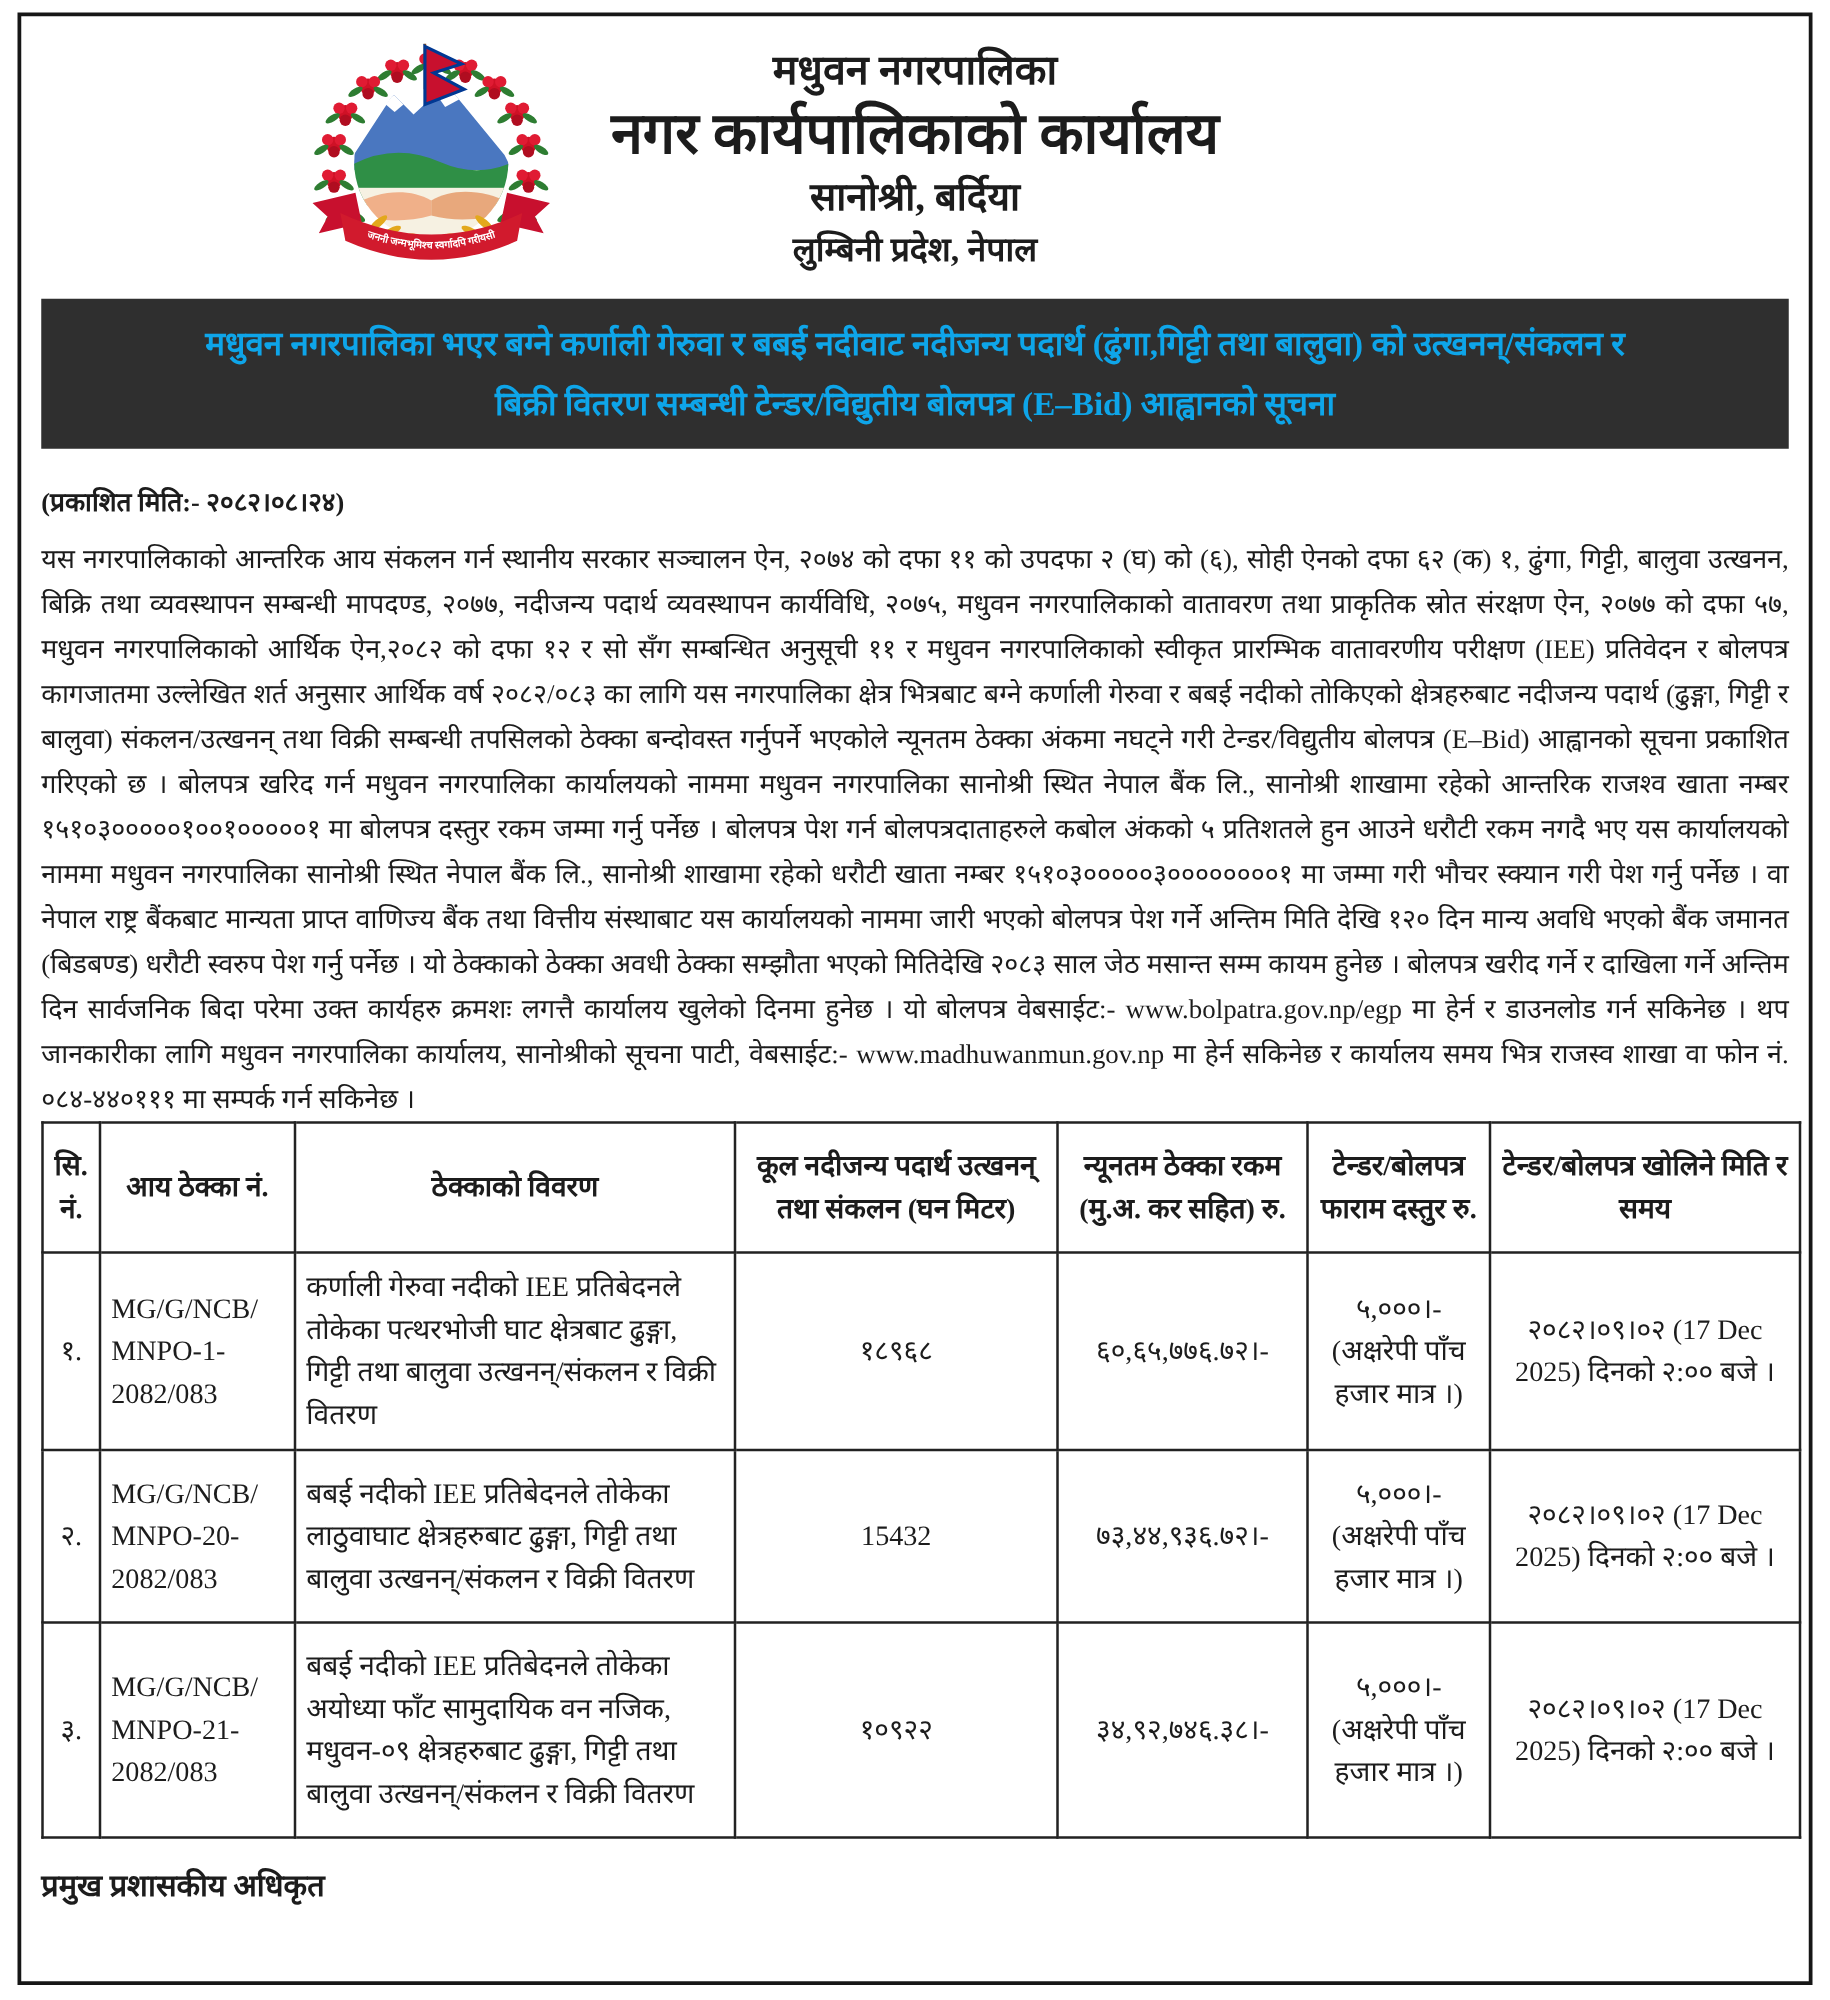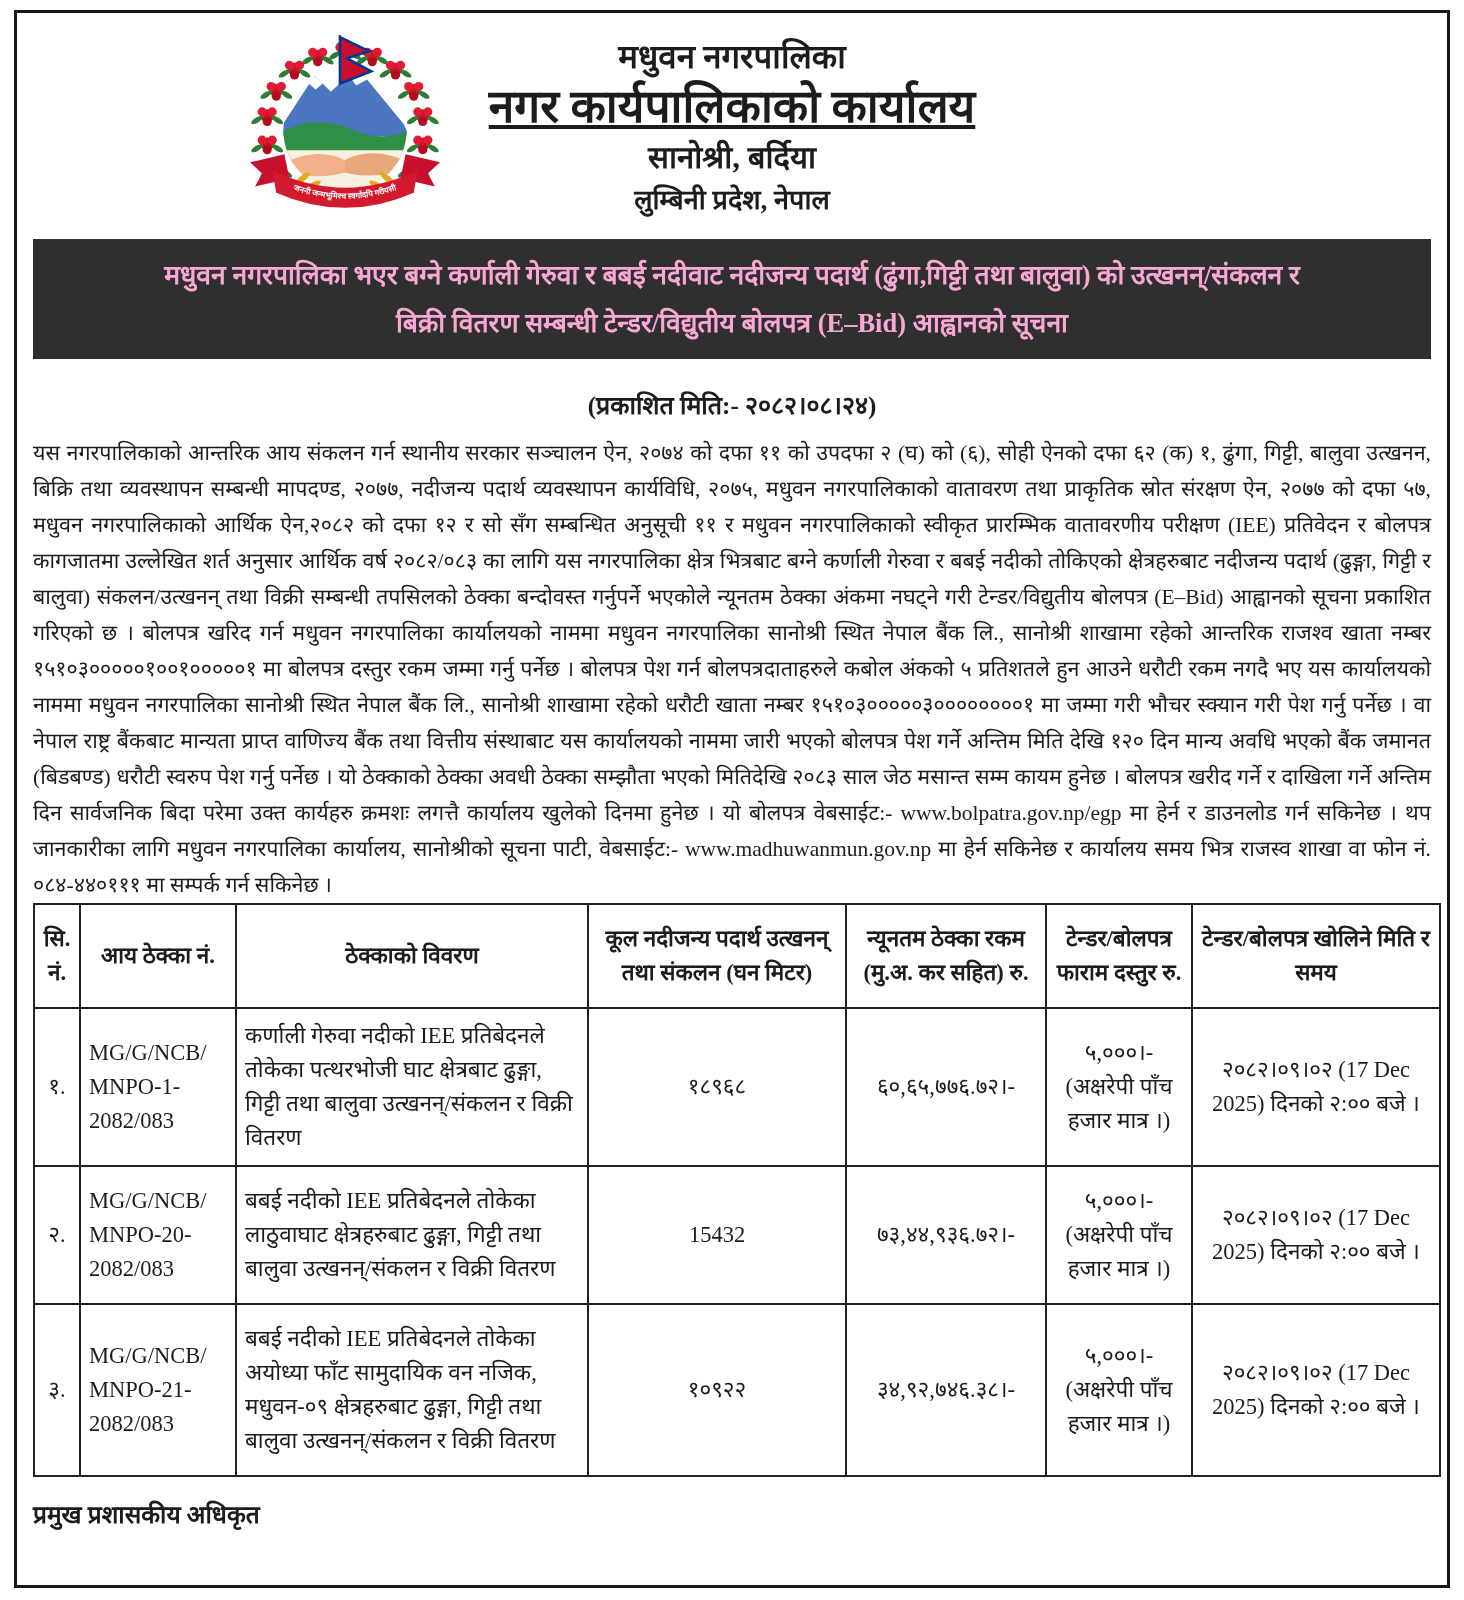--- a/index.html
+++ b/index.html
@@ -11,30 +11,30 @@
   .frame{
     position:absolute;top:10px;left:14px;right:14px;bottom:12px;
     border:3px solid #161616;box-sizing:border-box;
     padding:16px 16px 10px 16px;
   }
   
   .hdr{position:relative;height:196px;}
   .emblem{position:absolute;left:208px;top:2px;width:208px;height:192px;}
   .hdr-text{text-align:center;padding-top:6px;}
   .hdr-muni{font-size:33px;font-weight:bold;line-height:44px;}
-  .hdr-office{font-size:46px;font-weight:bold;line-height:56px;text-decoration:underline;}
+  .hdr-office{font-size:46px;font-weight:bold;line-height:56px;}
   .hdr-addr{font-size:31px;font-weight:bold;line-height:46px;}
   .hdr-prov{font-size:27px;font-weight:bold;line-height:38px;}
   
   .banner{
-    margin-top:14px;background:#2f2f2f;color:#f9a8d4;text-align:center;
+    margin-top:14px;background:#2f2f2f;color:#0ea5e9;text-align:center;
     padding:12px 26px;font-weight:bold;font-size:26.5px;line-height:48px;
   }
   
-  .pubdate{text-align:center;font-weight:bold;font-size:25px;margin-top:28px;margin-bottom:14px;}
+  .pubdate{font-weight:bold;font-size:21px;margin-top:28px;margin-bottom:14px;}
   .body-text{
     font-size:21.5px;line-height:36px;text-align:justify;margin:0;
   }
   .body-text .b{font-weight:normal;}
   
   .tapasil{text-align:center;font-weight:bold;font-size:23px;margin:14px 0 12px 0;}
   table.sched{
     width:100%;border-collapse:collapse;table-layout:fixed;
     border:2px solid #ec4899;
   }

